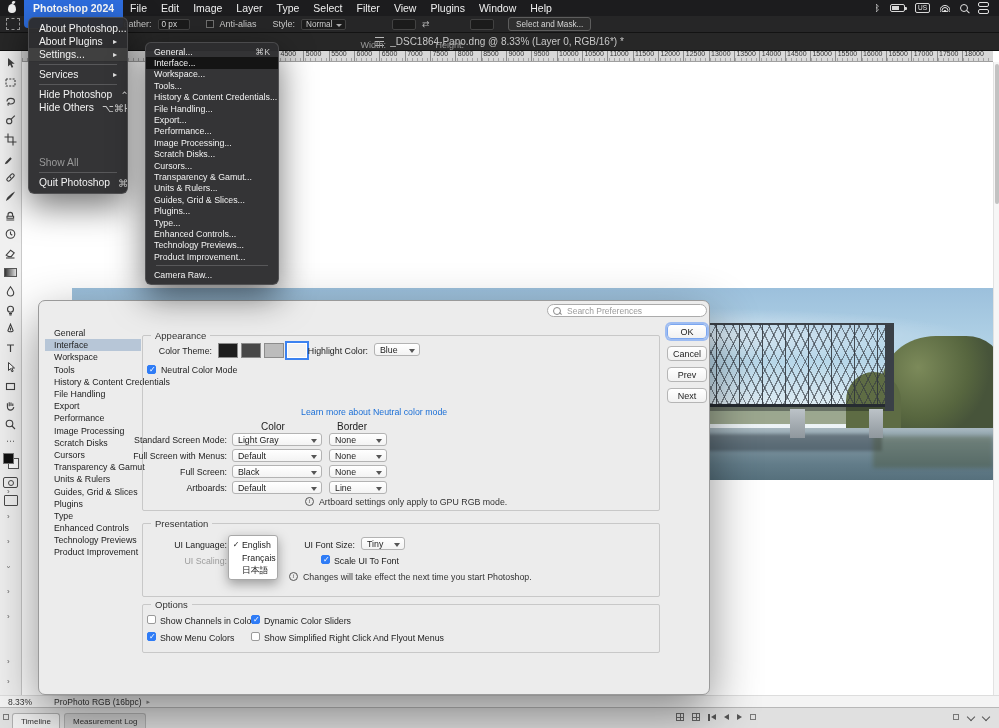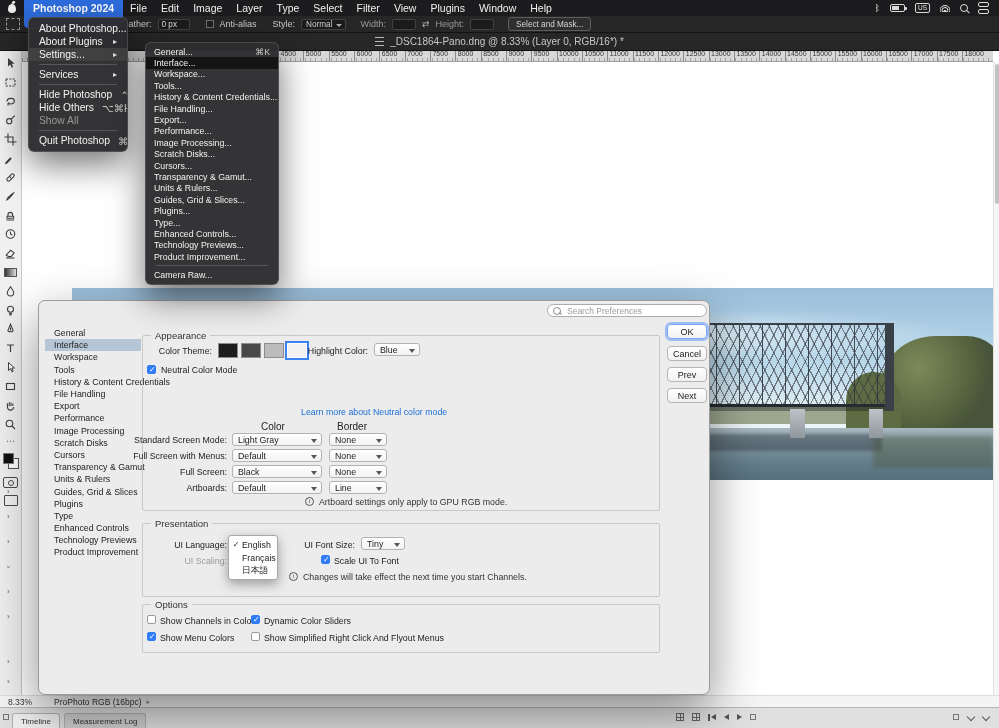--- a/index.html
+++ b/index.html
@@ -33,21 +33,21 @@
   .cc-ico i{width:9px;height:3px;border:1px solid #e0e0e0;border-radius:2px;display:block;}
 
   
   .menu-panel{position:absolute;background:rgba(45,45,48,0.97);border:1px solid rgba(255,255,255,.14);
               border-radius:6px;box-shadow:0 12px 34px rgba(0,0,0,.55);color:#f2f2f2;padding:4px 0;z-index:60;box-sizing:border-box;}
   .app-menu{left:28px;top:17px;width:100px;font-size:10.3px;}
   .menu-row{display:flex;align-items:center;justify-content:space-between;height:13px;padding:0 10px;white-space:nowrap;overflow:hidden;}
   .menu-sep{height:1px;background:rgba(255,255,255,.18);margin:3px 10px;}
   .hl-blue{background:#404040;}
   .hl-dark{background:#141414;}
-  .dim{color:#9a9a9a;}
+  .dim{color:#9a9a9a;margin-top:42px;}
   .mshort{color:#c9c9c9;margin-left:8px;}
   .marrow{color:#e0e0e0;margin-left:8px;font-size:8px;}
   .settings-menu{left:145px;top:42px;width:134px;font-size:8.8px;padding:3px 0;}
   .settings-menu .menu-row{height:11.4px;padding:0 8px;}
 
   
   .optbar{position:absolute;left:0;top:16px;width:100%;height:17px;background:#262627;border-bottom:1px solid #131313;
           display:flex;align-items:center;font-size:9px;color:#c9c9c9;gap:6px;padding-left:6px;box-sizing:border-box;z-index:40;}
   .tool-badge{width:12px;height:10px;border:1px dashed #9a9a9a;margin-right:2px;}
   .combine{width:10px;height:10px;border:1px solid #7f7f7f;background:#2e2e2e;box-sizing:border-box;}
@@ -518,21 +518,21 @@
       <span class="legend">Presentation</span>
       <span class="flabel" style="right:432px;top:16px">UI Language:</span>
       <span class="flabel" style="right:304px;top:16px">UI Font Size:</span>
       <div class="select" style="left:218px;top:13px;width:44px">
           <span>Tiny</span>
         </div>
       <span class="cb checked" style="left:178px;top:31px"></span>
       <span class="flabel" style="left:191px;top:32px">Scale UI To Font</span>
       <span class="flabel dimtext" style="right:432px;top:32px">UI Scaling:</span>
       <span class="ico-i" style="left:146px;top:48px"></span>
-      <span class="note-text" style="left:160px;top:48px">Changes will take effect the next time you start Channels.</span>
+      <span class="note-text" style="left:160px;top:48px">Changes will take effect the next time you start Photoshop.</span>
     </div>
 
     <div class="fieldset" style="left:103px;top:303px;width:518px;height:49px">
       <span class="legend">Options</span>
       <span class="cb" style="left:4px;top:10px"></span>
       <span class="flabel" style="left:17px;top:11px">Show Channels in Color</span>
       <span class="cb checked" style="left:108px;top:10px"></span>
       <span class="flabel" style="left:121px;top:11px">Dynamic Color Sliders</span>
       <span class="cb checked" style="left:4px;top:27px"></span>
       <span class="flabel" style="left:17px;top:28px">Show Menu Colors</span>

